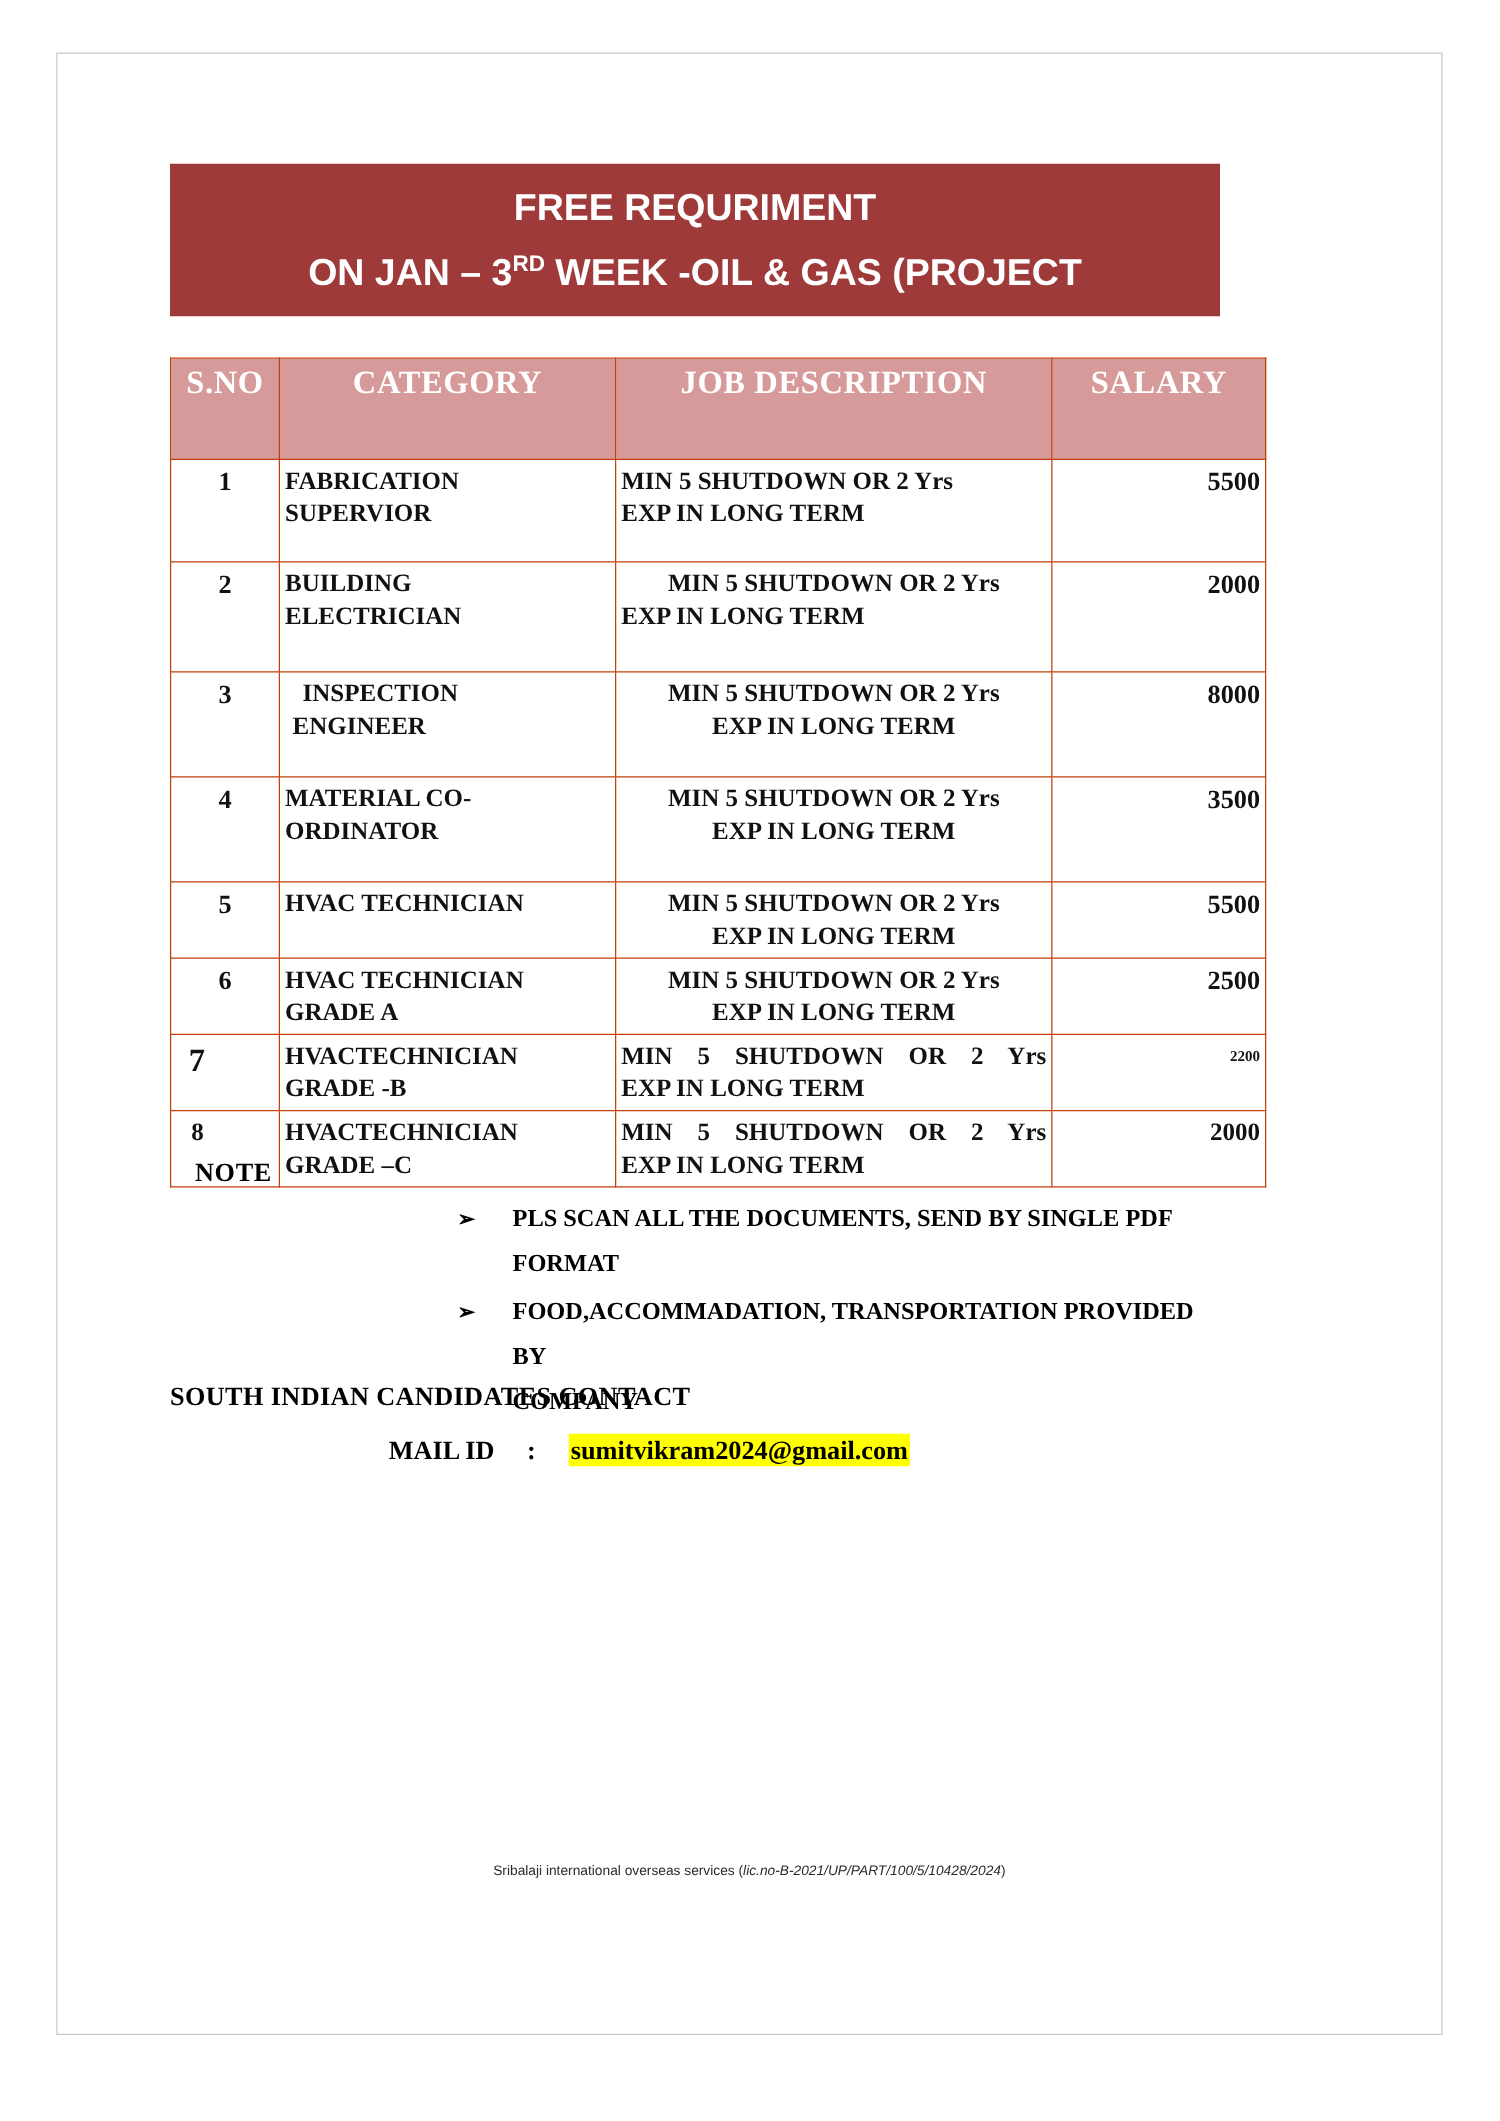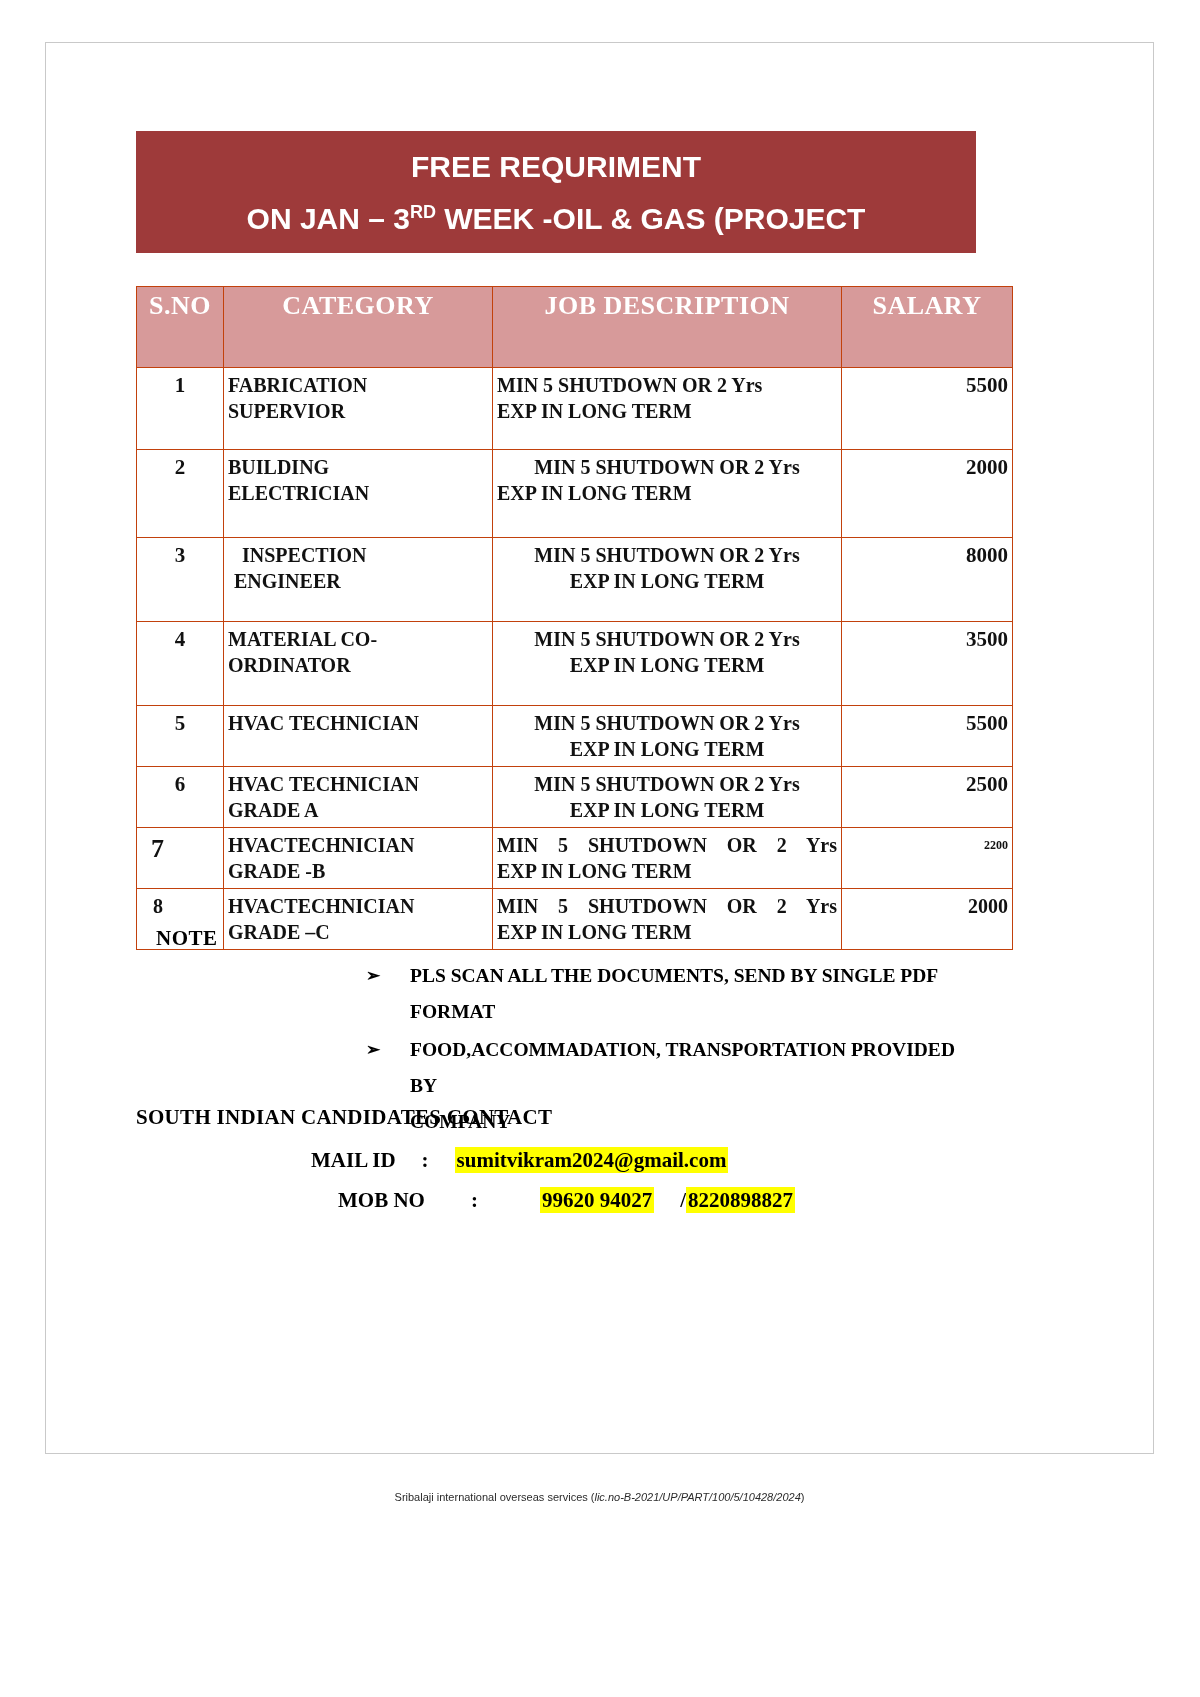--- a/index.html
+++ b/index.html
@@ -12,21 +12,21 @@
     height: 1697px;
     font-family: "Liberation Serif", serif;
     position: relative;
     overflow: hidden;
   }
   .page {
     position: absolute;
     left: 45px;
     top: 42px;
     width: 1109px;
-    height: 1412px;
+    height: 1586px;
     border: 1px solid #c9c9c9;
     box-sizing: border-box;
     background: #ffffff;
   }
   .content {
     position: absolute;
     left: 0;
     top: 0;
     width: 100%;
     height: 100%;
@@ -355,22 +355,19 @@
         <span class="line2">COMPANY</span>
       </div>
     </div>
 
     <div class="south">SOUTH INDIAN CANDIDATES   CONTACT</div>
 
     <div class="mailrow">
       <span>MAIL ID</span><span class="gap-sm"></span><span>:</span><span class="gap-sm"></span><span class="hl">sumitvikram2024@gmail.com</span>
     </div>
 
-    <div class="mobrow">
-      <span>MOB NO</span><span class="gap-md"></span><span>:</span><span class="gap-lg"></span><span class="hl">99620 94027</span><span class="gap-sm"></span><span>/</span><span class="hl">8220898827</span>
-    </div>
 
     <div class="footer">
       <span>Sribalaji international overseas services (</span><i>lic.no-B-2021/UP/PART/100/5/10428/2024</i><span>)</span>
     </div>
 
   </div>
 </div>
 
 </body></html>

